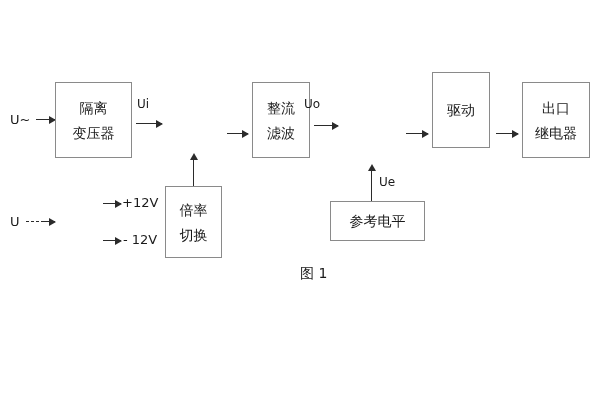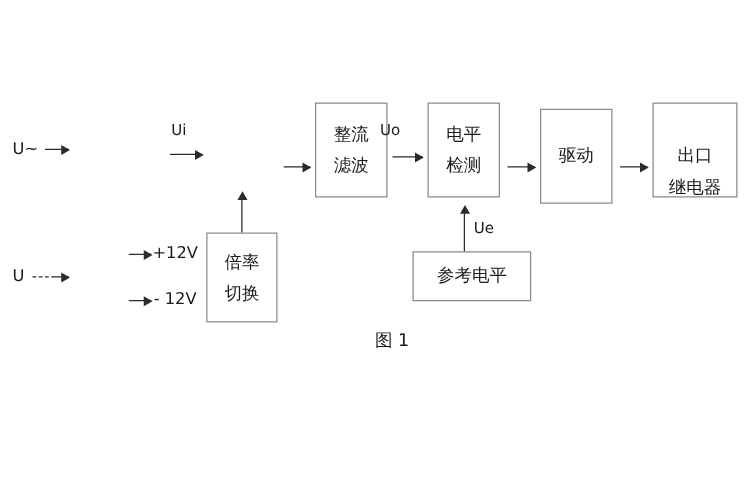--- a/index.html
+++ b/index.html
@@ -93,49 +93,49 @@
   }
 </style>
 </head>
 <body>
 
 <div id="canvas">
 
   <div class="port-label" style="left:10px; top:113px;">U~</div>
   <div class="harrow" style="left:36px; top:119px; width:19px;"></div>
 
+  <div class="block" style="left:55px; top:82px; width:77px; height:76px;">
+    <span class="line1">隔离</span>
+    <span class="line2">变压器</span>
+  </div>
 
   <div class="sig-label" style="left:137px; top:98px;">Ui</div>
   <div class="harrow" style="left:136px; top:123px; width:26px;"></div>
 
 
   <div class="harrow" style="left:227px; top:133px; width:21px;"></div>
 
   <div class="block" style="left:252px; top:82px; width:58px; height:76px;">
     <span class="line1">整流</span>
     <span class="line2">滤波</span>
   </div>
 
   <div class="sig-label" style="left:304px; top:98px;text-align:center;">Uo</div>
   <div class="harrow" style="left:314px; top:125px; width:24px;"></div>
 
-  <div class="block" style="left:342px; top:82px; width:58px; height:76px;">
-    <span class="line1">电平</span>
-    <span class="line2">检测</span>
-  </div>
 
   <div class="harrow" style="left:406px; top:133px; width:22px;"></div>
 
-  <div class="block single" style="left:432px; top:87px; width:58px; height:76px;">
+  <div class="block single" style="left:432px; top:72px; width:58px; height:76px;">
     <span class="line1">驱动</span>
   </div>
 
   <div class="harrow" style="left:496px; top:133px; width:22px;"></div>
 
-  <div class="block" style="left:522px; top:82px; width:68px; height:76px;justify-content:flex-end;">
+  <div class="block" style="left:522px; top:82px; width:68px; height:76px;">
     <span class="line1">出口</span>
     <span class="line2">继电器</span>
   </div>
 
   <div class="port-label" style="left:10px; top:215px;">U</div>
   <div class="dashlead" style="left:26px; top:221px; width:13px;"></div>
   <div class="harrow" style="left:41px; top:221px; width:14px;"></div>
 
 
   <div class="harrow" style="left:103px; top:203px; width:18px;"></div>

